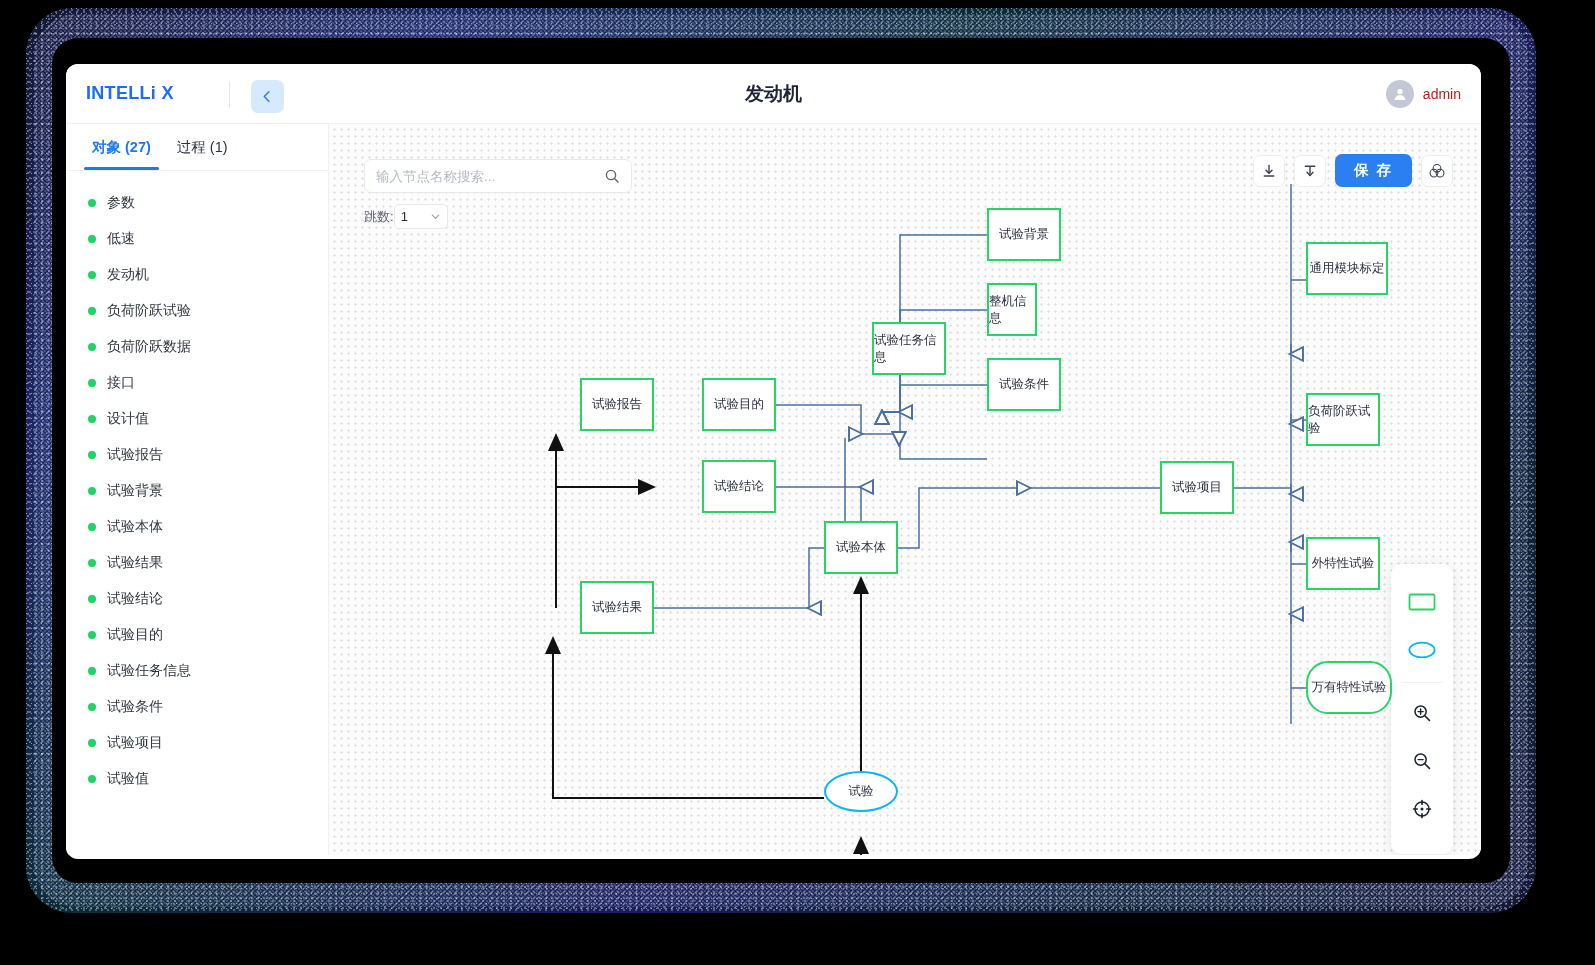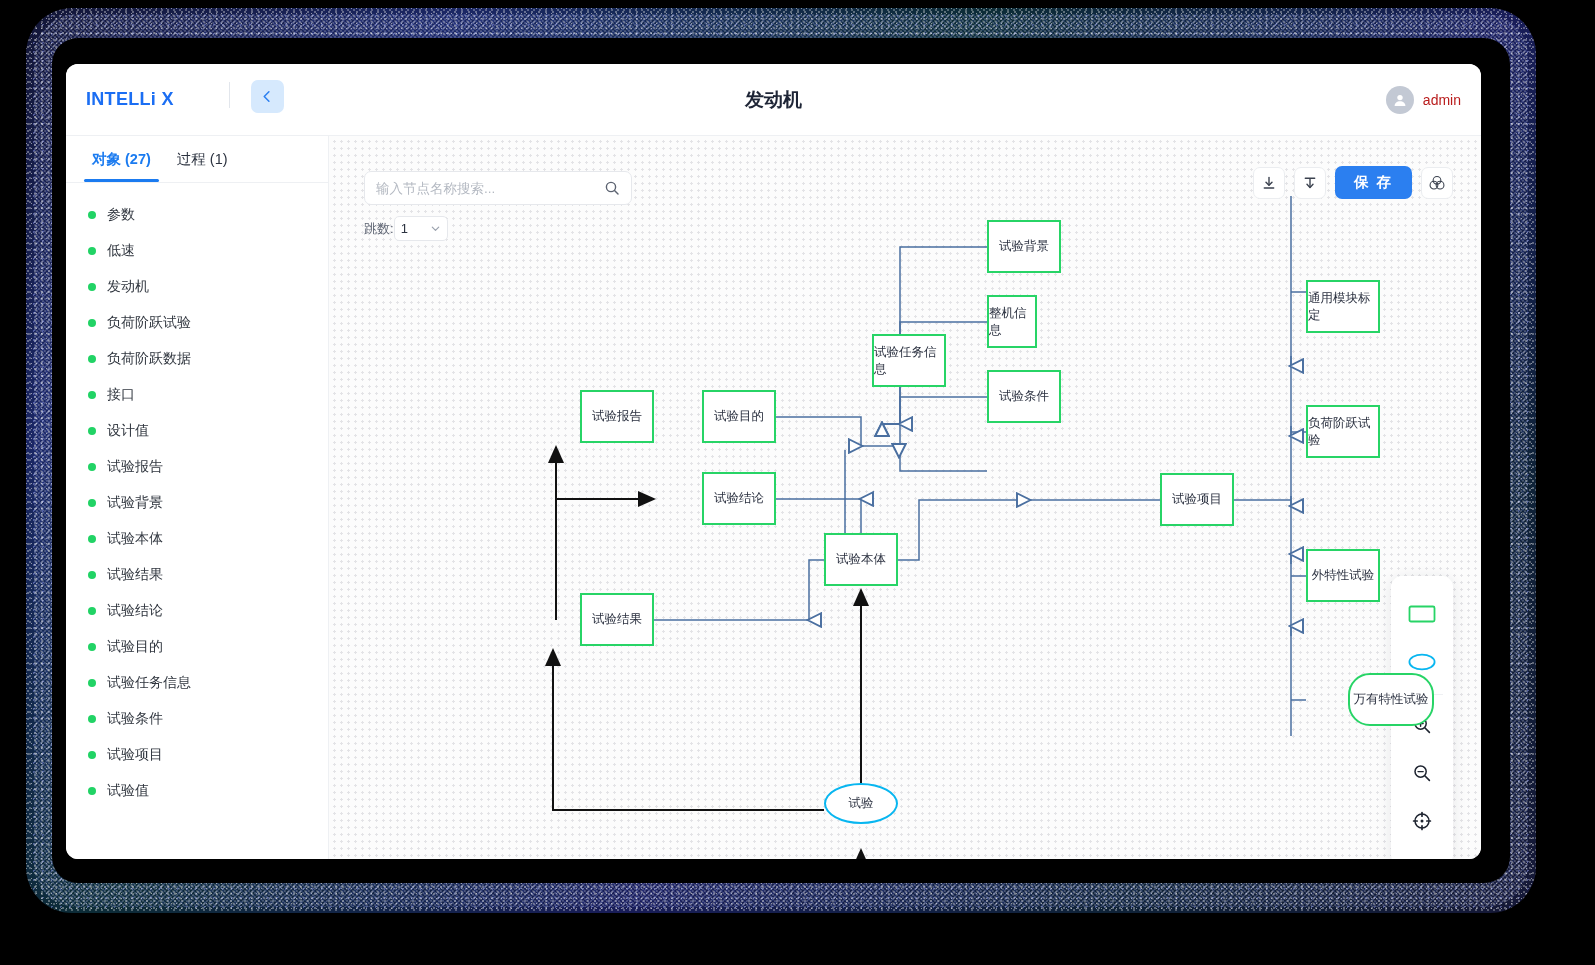--- a/index.html
+++ b/index.html
@@ -39,21 +39,21 @@
   }
 
   
   #window{
     position:absolute; left:66px; top:64px; width:1415px; height:795px;
     background:#fff; border-radius:12px; overflow:hidden;
   }
 
   
   .header{
-    position:relative; height:72px; background:#fff;
+    position:relative; height:60px; background:#fff;
     border-bottom:1px solid #eef0f3; display:flex; align-items:center;
   }
   .brand{ position:absolute; left:20px; font-size:18px; font-weight:bold; color:#1b6ef3; letter-spacing:.3px; }
   .brand-div{ position:absolute; left:163px; top:18px; width:1px; height:26px; background:#e2e6ec; }
   .back-btn{
     position:absolute; left:185px; top:16px; width:33px; height:33px;
     background:#d6e9fd; border-radius:7px; display:flex; align-items:center; justify-content:center;
     color:#2b7ff0; cursor:pointer;
   }
   .page-title{
@@ -318,24 +318,24 @@
           <div class="node" style="left:658px;top:84px;width:74px;height:53px;">试验背景</div>
           <div class="node" style="left:658px;top:159px;width:50px;height:53px;">整机信息</div>
           <div class="node" style="left:658px;top:234px;width:74px;height:53px;">试验条件</div>
           <div class="node" style="left:543px;top:198px;width:74px;height:53px;">试验任务信息</div>
           <div class="node" style="left:251px;top:254px;width:74px;height:53px;">试验报告</div>
           <div class="node" style="left:373px;top:254px;width:74px;height:53px;">试验目的</div>
           <div class="node" style="left:373px;top:336px;width:74px;height:53px;">试验结论</div>
           <div class="node" style="left:495px;top:397px;width:74px;height:53px;">试验本体</div>
           <div class="node" style="left:251px;top:457px;width:74px;height:53px;">试验结果</div>
           <div class="node" style="left:831px;top:337px;width:74px;height:53px;">试验项目</div>
-          <div class="node" style="left:977px;top:144px;width:74px;height:53px;">通用模块标定</div>
+          <div class="node" style="left:977px;top:118px;width:82px;height:53px;">通用模块标定</div>
           <div class="node" style="left:977px;top:269px;width:74px;height:53px;">负荷阶跃试验</div>
           <div class="node" style="left:977px;top:413px;width:74px;height:53px;">外特性试验</div>
-          <div class="node" style="left:1019px;top:537px;width:86px;height:53px;border-radius:22px;">万有特性试验</div>
+          <div class="node" style="left:977px;top:537px;width:86px;height:53px;border-radius:22px;">万有特性试验</div>
           <div class="node ellipse" style="left:495px;top:647px;width:74px;height:41px;">试验</div>
 
         </div>
 
         <div class="search-box">
           <input type="text" placeholder="输入节点名称搜索..." style="">
           <svg width="16" height="16" viewBox="0 0 16 16">
             <circle cx="7" cy="7" r="4.6" fill="none" stroke="#5c6371" stroke-width="1.4"></circle>
             <path d="M10.5 10.5 L14 14" stroke="#5c6371" stroke-width="1.4" stroke-linecap="round"></path>
           </svg>

